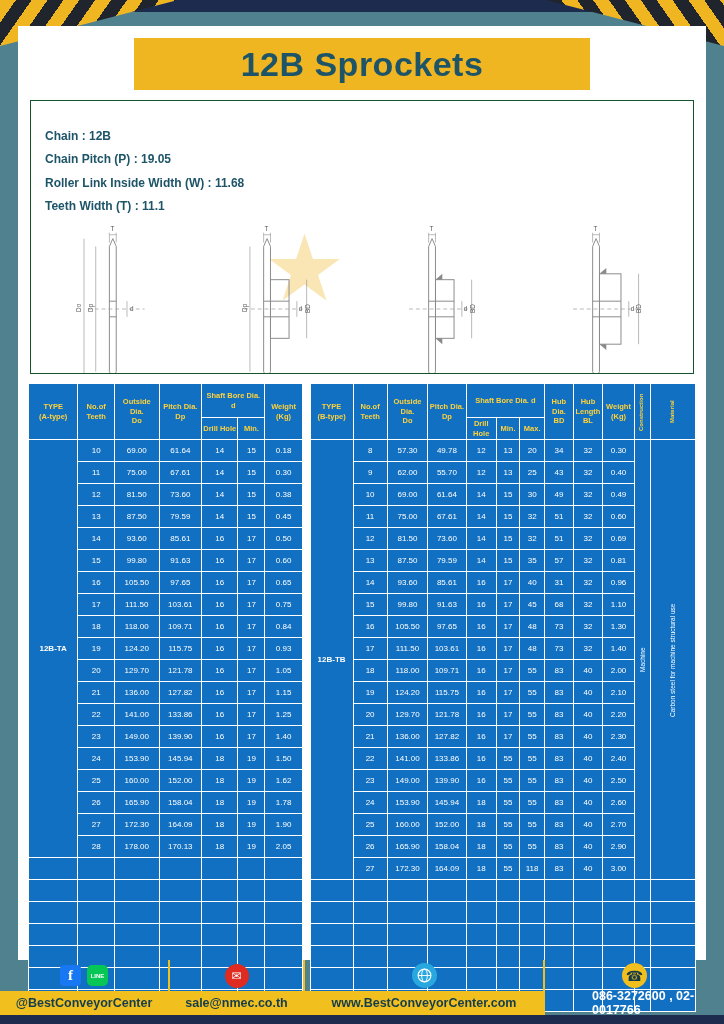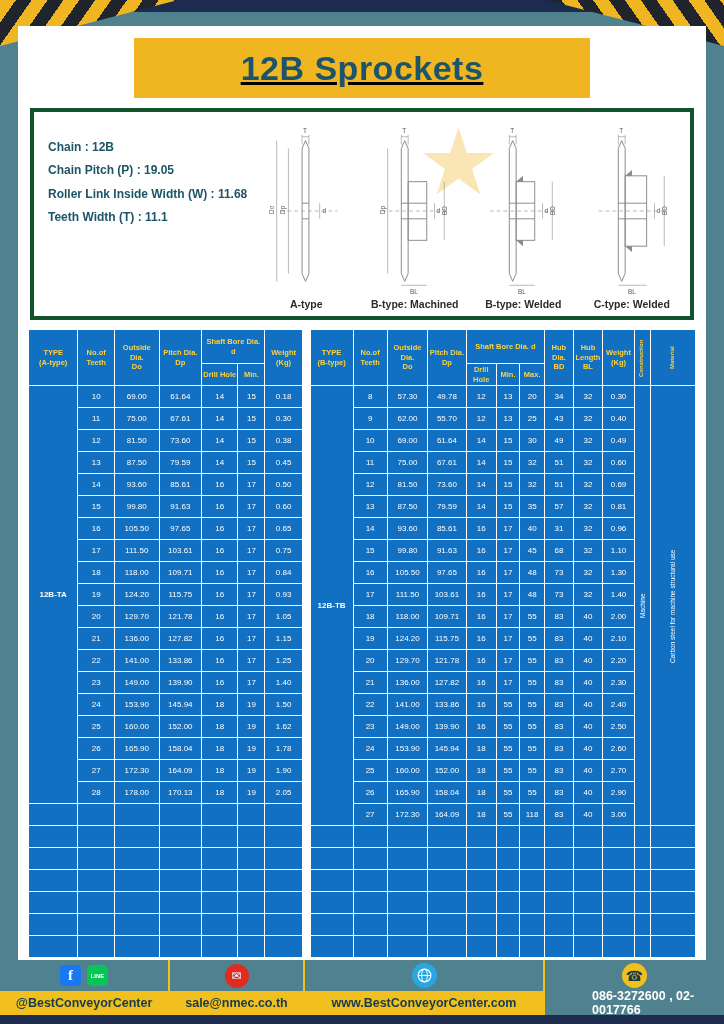--- a/index.html
+++ b/index.html
@@ -10,24 +10,24 @@
     font-family: "Liberation Sans", sans-serif;
   }
   .top-strip { position: absolute; top: 0; left: 0; width: 100%; height: 12px; background: #1c2b4e; }
   .bottom-strip { position: absolute; bottom: 0; left: 0; width: 100%; height: 9px; background: #1c2b4e; }
   .hazard { position: absolute; top: 0; width: 178px; height: 46px; }
   .hazard-left { left: 0; background: repeating-linear-gradient(125deg, #f0b622 0 13px, #20242c 13px 26px); clip-path: polygon(0 0, 100% 0, 0 100%); }
   .hazard-right { right: 0; background: repeating-linear-gradient(55deg, #20242c 0 13px, #f0b622 13px 26px); clip-path: polygon(0 0, 100% 0, 100% 100%); }
 
   .card { position: absolute; left: 18px; right: 18px; top: 26px; bottom: 64px; background: #ffffff; }
 
-  .banner { width: 456px; height: 60px; margin: 12px auto 10px; background: #f0b622; display: flex; align-items: center; justify-content: center; text-decoration: underline; }
+  .banner { width: 456px; height: 52px; margin: 12px auto 10px; background: #f0b622; display: flex; align-items: center; justify-content: center; }
   .banner-title { font-size: 34px; font-weight: bold; color: #1d5468; letter-spacing: .5px; }
 
-  .spec-box { margin: 0 12px; border: 4px solid #14532d; height: 212px; display: flex; position: relative; overflow: hidden; }
+  .spec-box { margin: 0 12px; border: 1px solid #14532d; height: 274px; display: flex; position: relative; overflow: hidden; flex-direction: column; }
   .spec-list { width: 218px; padding: 24px 0 0 14px; flex: none; }
   .spec-line { font-size: 12px; font-weight: bold; color: #1d5468; line-height: 1.95; white-space: nowrap; }
 
   .drawings { flex: 1; display: flex; position: relative; padding: 4px 4px 2px 0; }
   .watermark { position: absolute; left: 30%; top: 2%; text-align: center; color: rgba(240,182,34,.34); pointer-events: none; width: 150px; }
   .watermark .star { font-size: 92px; line-height: 1; }
   .watermark .wm-text { font-size: 12px; font-weight: bold; letter-spacing: 1px; }
   .drawing { flex: 1; display: flex; flex-direction: column; align-items: center; justify-content: flex-end; position: relative; }
   .drawing svg { width: 94%; height: 172px; }
   .drawing-label { font-size: 10.5px; font-weight: bold; color: #2b2b2b; margin: 1px 0 4px; }

